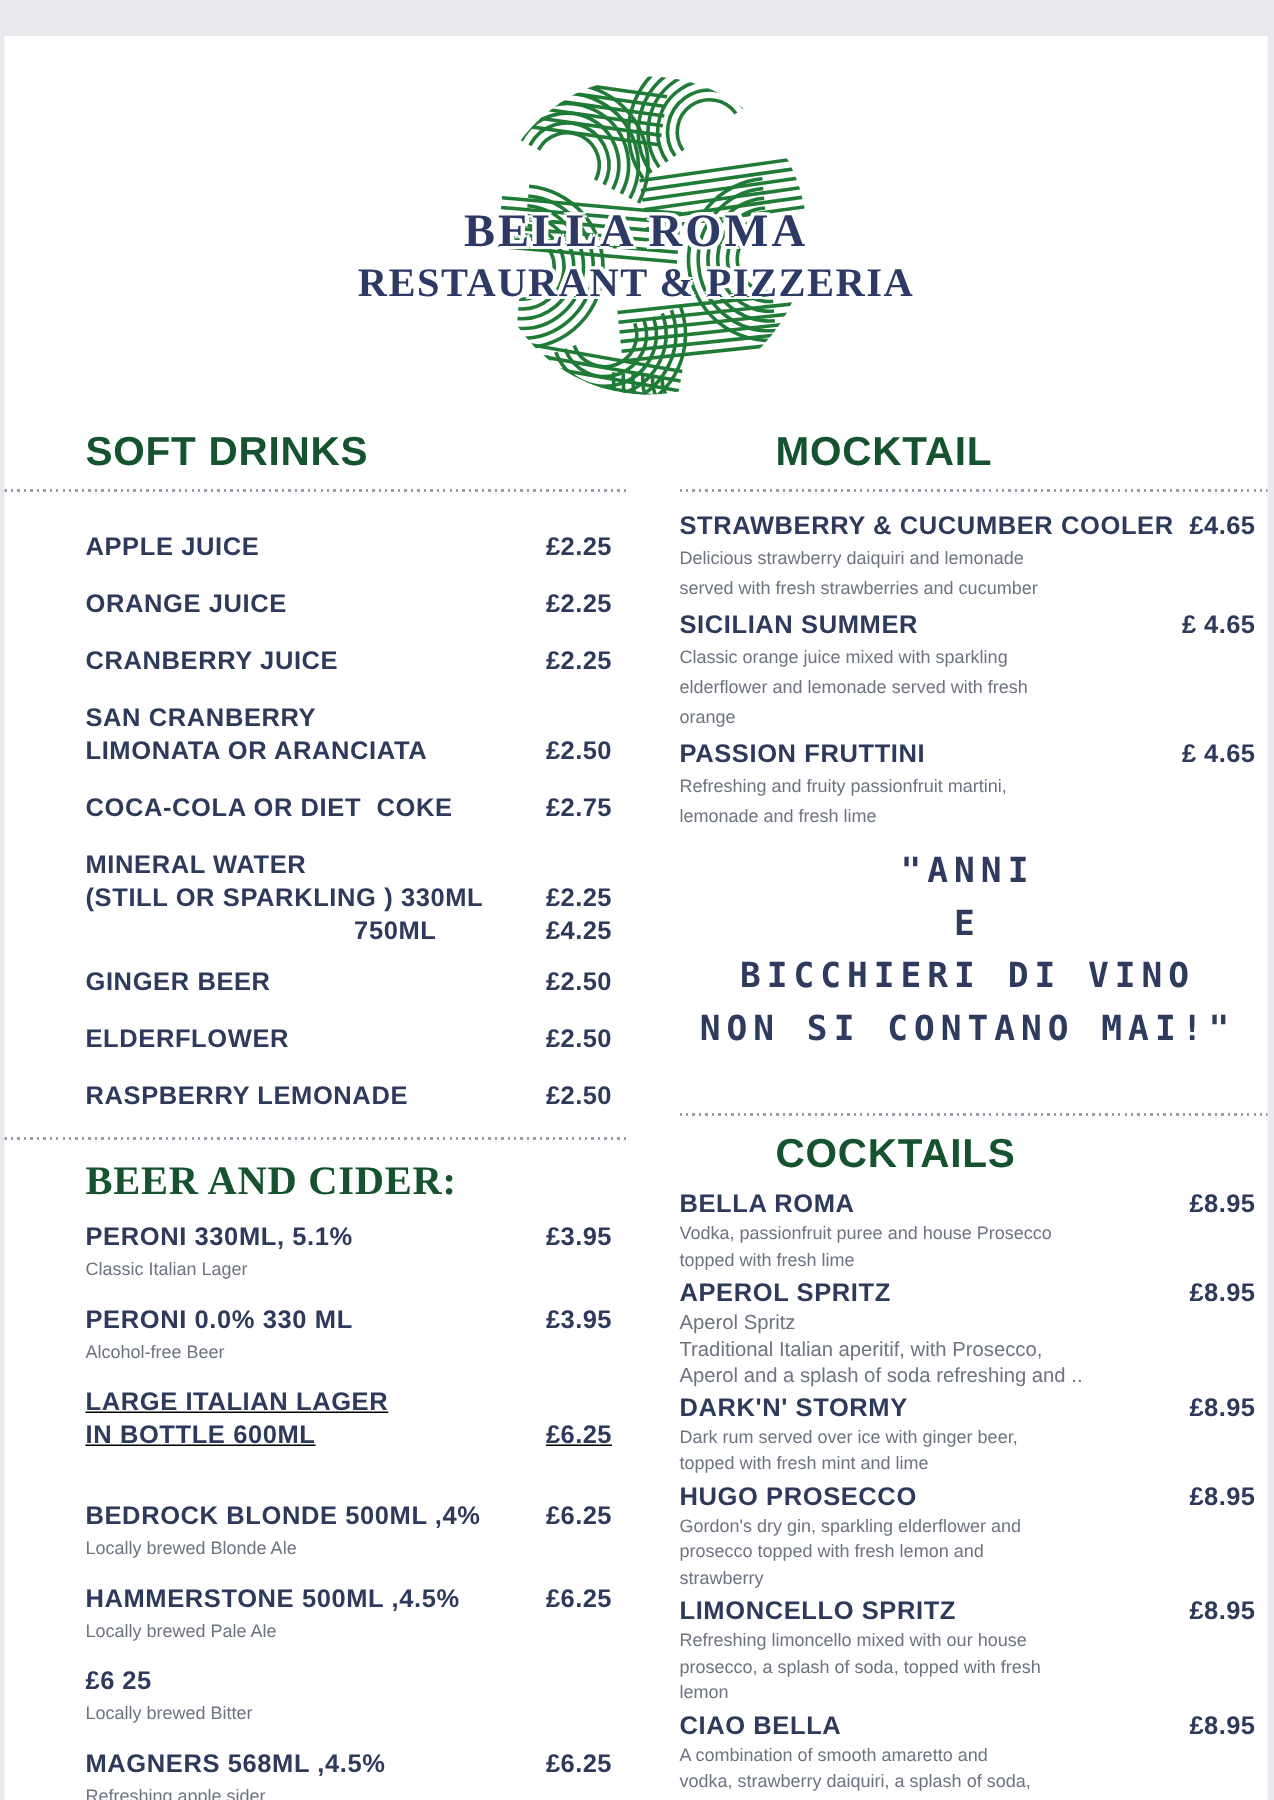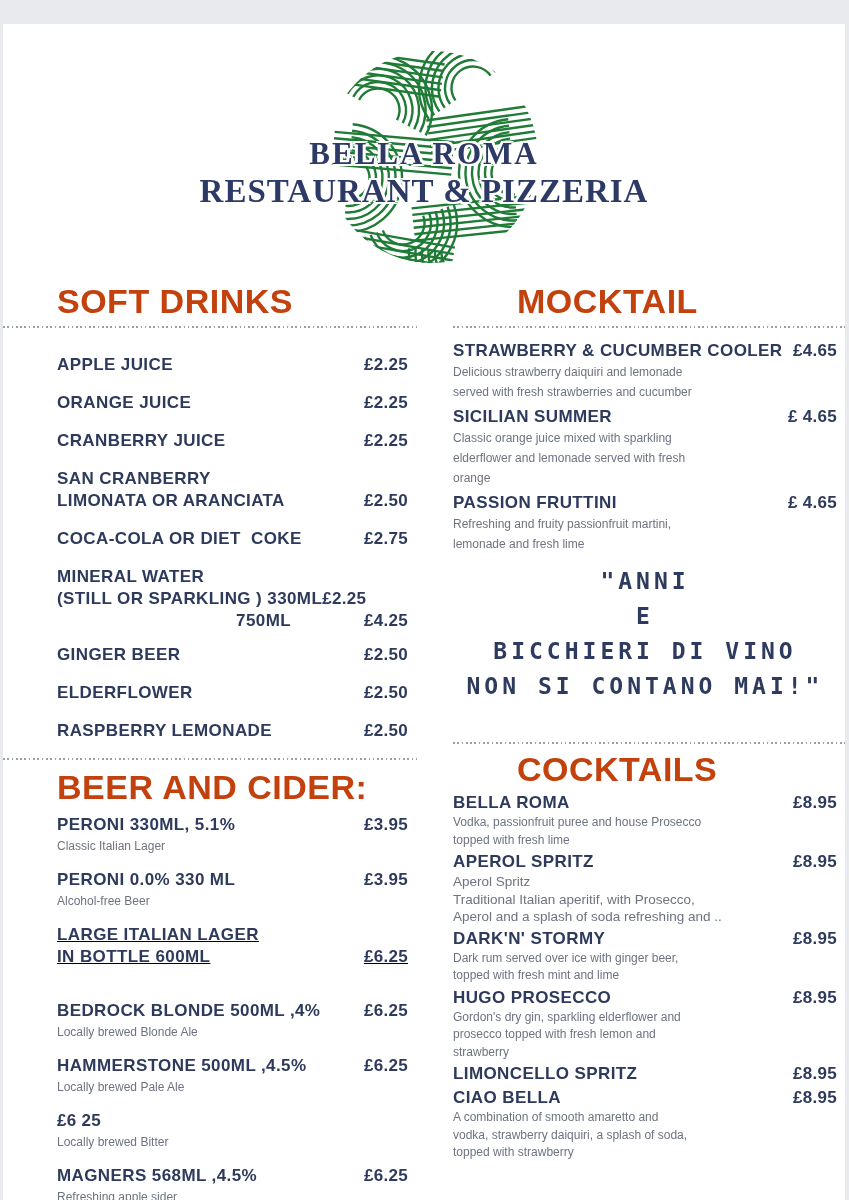--- a/index.html
+++ b/index.html
@@ -9,51 +9,51 @@
 
   
   .logo-wrap { position:relative; height:246px; padding-top:24px; text-align:center; }
   .logo-svg { display:block; margin:0 auto; position:relative; left:8px; }
   .logo-text { position:absolute; left:0; right:0; top:112px; text-align:center;
                color:#2e3a66; font-family:"Liberation Serif",serif; font-weight:bold;
                text-shadow:-2px 0 0 #fff,2px 0 0 #fff,0 -2px 0 #fff,0 2px 0 #fff,
                            -2px -2px 0 #fff,2px 2px 0 #fff,-2px 2px 0 #fff,2px -2px 0 #fff,
                            -3px 0 0 #fff,3px 0 0 #fff; }
   .logo-line1 { font-size:31px; letter-spacing:2px; }
-  .logo-line2 { font-size:33px; letter-spacing:1px; margin-top:1px; }
+  .logo-line2 { font-size:27px; letter-spacing:1px; margin-top:1px; }
 
   
   .columns { display:flex; margin-top:16px; }
   .col-left  { width:415px; padding:0 10px 0 54px; }
   .col-right { flex:1; padding:0 8px 0 35px; }
 
-  h2.sec { font-size:34px; font-weight:bold; color:#c2410c; letter-spacing:0.5px; line-height:30px; }
+  h2.sec { font-size:27px; font-weight:bold; color:#14532d; letter-spacing:0.5px; line-height:30px; }
   .col-right h2.sec { margin-left:64px; }
 
   .dots { height:2px;
           background:repeating-linear-gradient(90deg,#999fa9 0,#999fa9 1.6px,transparent 1.6px,transparent 4.3px); }
   .col-left  .dots { margin-left:-54px; margin-right:-10px; }
   .col-right .dots { margin-right:-8px; }
   .dots-under { margin-top:10px; }
 
   .nm { font-size:17px; font-weight:bold; color:#2e3a5c; letter-spacing:0.4px; line-height:22px; white-space:pre-wrap; }
   .pr { font-size:17px; font-weight:bold; color:#2e3a5c; letter-spacing:0.3px; line-height:22px; white-space:nowrap; }
   .desc { font-size:12px; color:#6d7380; line-height:20px; white-space:pre-wrap; }
 
   
   .sd-items { margin-top:26px; }
   .sd-items .item { display:flex; justify-content:space-between; align-items:flex-end; margin-bottom:16px; }
-  .mineral .line { display:flex; justify-content:flex-start; }
+  .mineral .line { display:flex; justify-content:space-between; }
   .mineral .line-750 { display:flex; justify-content:flex-end; }
   .mineral .line-750 .pr { width:117px; text-align:right; }
   .mineral { margin-bottom:12px; }
   .dots-above-beer { margin-top:10px; }
 
   
-  .beer-head { margin-top:12px; }
+  .beer-head { margin-top:12px;font-family:Liberation Serif, serif; }
   .beer-items { margin-top:12px; }
   .beer-items .entry { margin-bottom:12px; }
   .beer-items .row { display:flex; justify-content:space-between; align-items:flex-end; }
   .beer-items .desc { line-height:21px; }
   .entry.gap-lg { margin-bottom:32px;text-decoration:underline; }
 
   
   .mock-items { margin-top:12px; }
   .mock-items .entry { margin-bottom:4px; }
   .mock-items .row { display:flex; justify-content:space-between; align-items:flex-start; }
@@ -313,20 +313,23 @@
             </div>
             <div class="desc">Gordon's dry gin, sparkling elderflower and
 prosecco topped with fresh lemon and
 strawberry</div>
           </div>
           <div class="entry">
             <div class="row">
               <div class="nm">LIMONCELLO SPRITZ</div>
               <div class="pr">£8.95</div>
             </div>
+            <div class="desc">Refreshing limoncello mixed with our house
+prosecco, a splash of soda, topped with fresh
+lemon</div>
           </div>
           <div class="entry">
             <div class="row">
               <div class="nm">CIAO BELLA</div>
               <div class="pr">£8.95</div>
             </div>
             <div class="desc">A combination of smooth amaretto and
 vodka, strawberry daiquiri, a splash of soda,
 topped with strawberry</div>
           </div>

